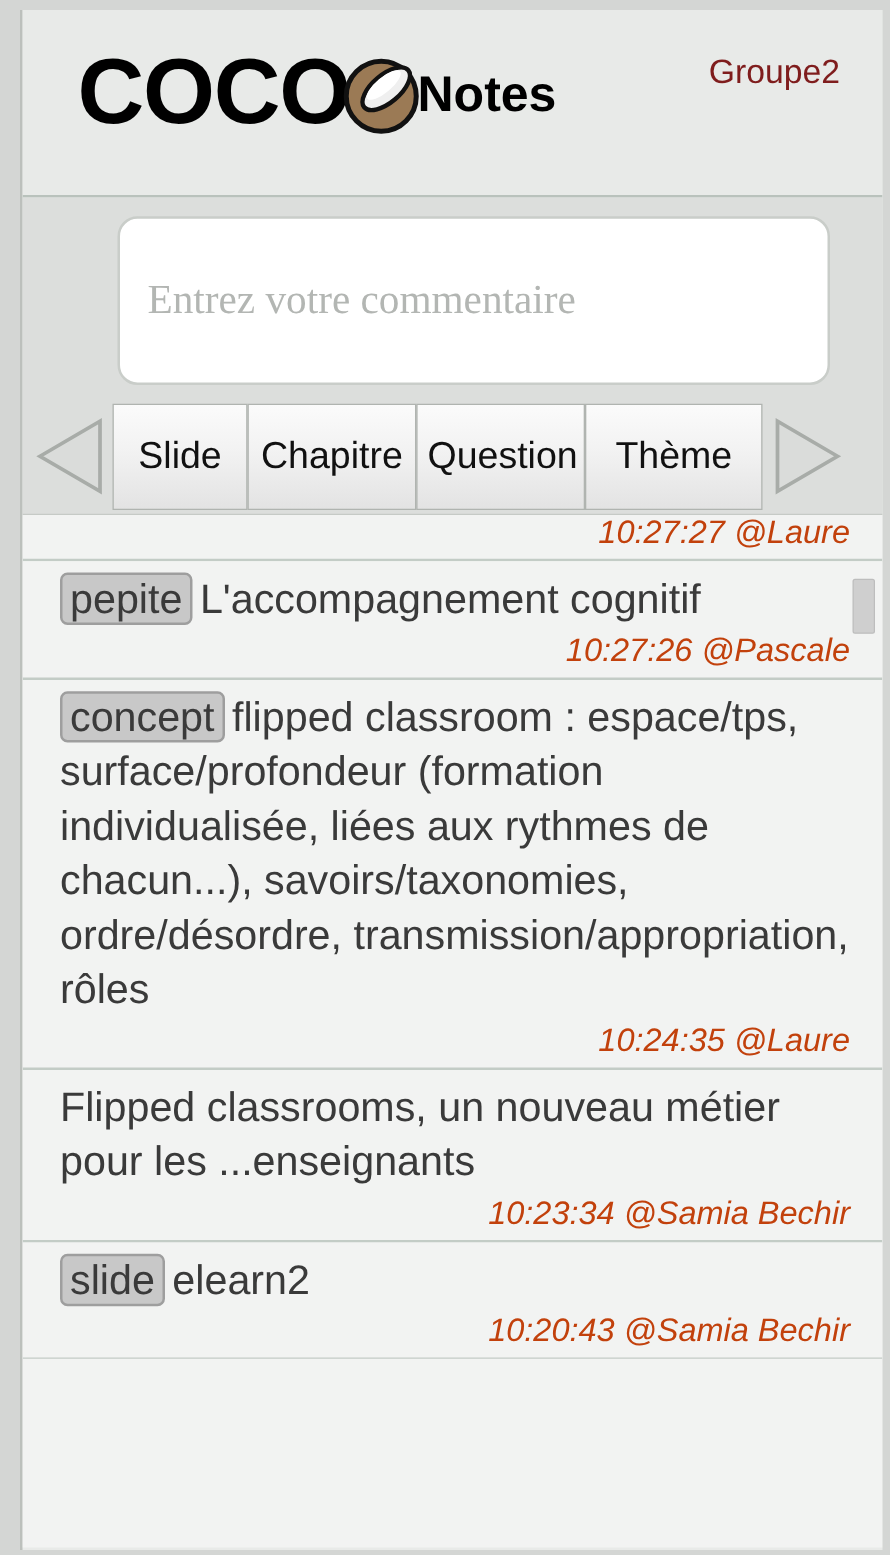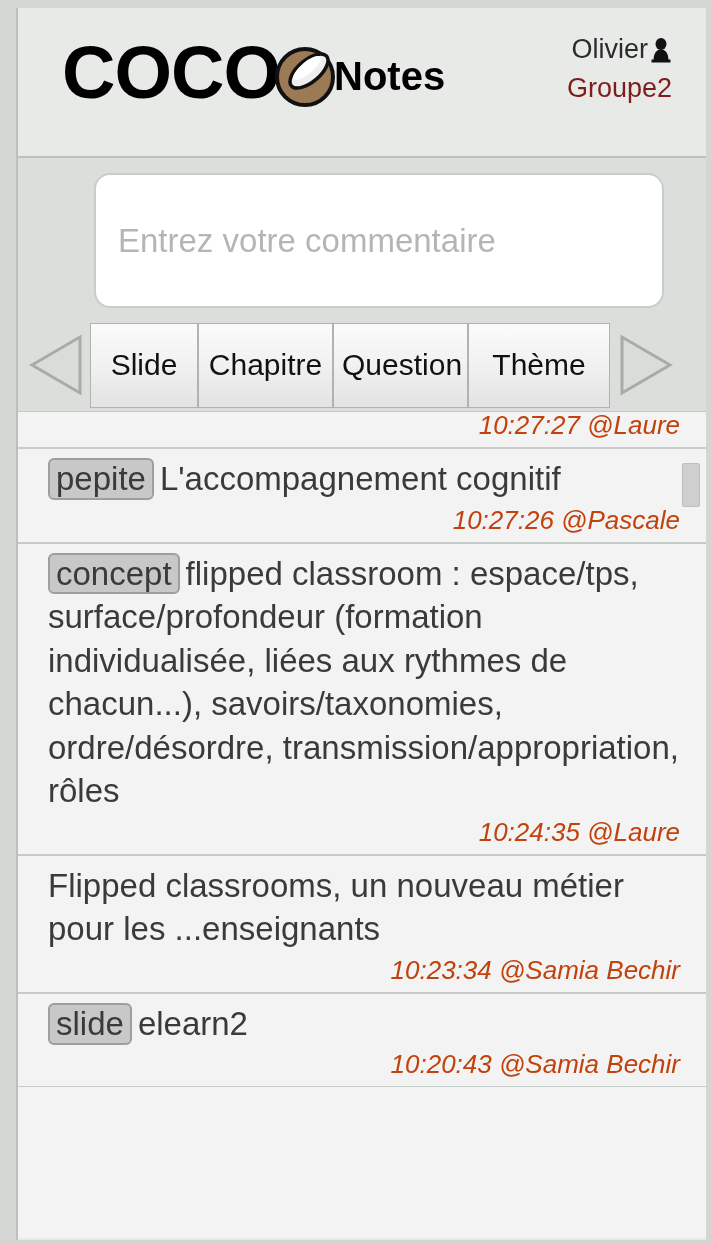--- a/index.html
+++ b/index.html
@@ -120,21 +120,21 @@
   .comment-input {
     position: absolute;
     left: 76px;
     top: 15px;
     width: 570px;
     height: 135px;
     background: #ffffff;
     border: 2px solid #c9cdc9;
     border-radius: 16px;
     box-sizing: border-box;
-    font-family: Liberation Sans, sans-serif;
+    font-family: Liberation Serif, serif;
     font-size: 33px;
     color: #000;
     padding: 46px 22px 0 22px;
     resize: none;
     outline: none;
     line-height: 1.2;
   }
   .comment-input::placeholder {
     color: #b3b6b3;
   }
@@ -261,30 +261,20 @@
           <svg viewBox="0 0 62 62" width="62" height="62" aria-hidden="true">
             <circle cx="31" cy="31" r="28" fill="#9b7a55" stroke="#111111" stroke-width="4"></circle>
             <ellipse cx="35" cy="25" rx="23" ry="11" transform="rotate(-40 35 25)" fill="#efefef" stroke="#111111" stroke-width="3.5"></ellipse>
             <ellipse cx="33" cy="22" rx="17" ry="6" transform="rotate(-40 33 22)" fill="#ffffff"></ellipse>
           </svg>
         </span>
         <span class="logo-notes">Notes</span>
       </div>
 
       <div class="user-block">
-        <div class="user-name-row">
-          <span class="user-name">Olivier</span>
-          <span class="person-icon">
-            <svg viewBox="0 0 22 26" width="22" height="26" aria-hidden="true">
-              <ellipse cx="11" cy="7" rx="5.5" ry="6" fill="#111111"></ellipse>
-              <path d="M3.5 24 C3.5 15.5 7 12.5 11 12.5 C15 12.5 18.5 15.5 18.5 24 Z" fill="#111111"></path>
-              <rect x="1.5" y="22.5" width="19" height="3" fill="#111111"></rect>
-            </svg>
-          </span>
-        </div>
         <div class="user-group">Groupe2</div>
       </div>
     </div>
 
     <div class="composer">
       <textarea class="comment-input" placeholder="Entrez votre commentaire" style=""></textarea>
 
       <div class="tabbar">
         <span class="arrow left">
           <svg viewBox="0 0 62 72" width="62" height="72" aria-hidden="true">

